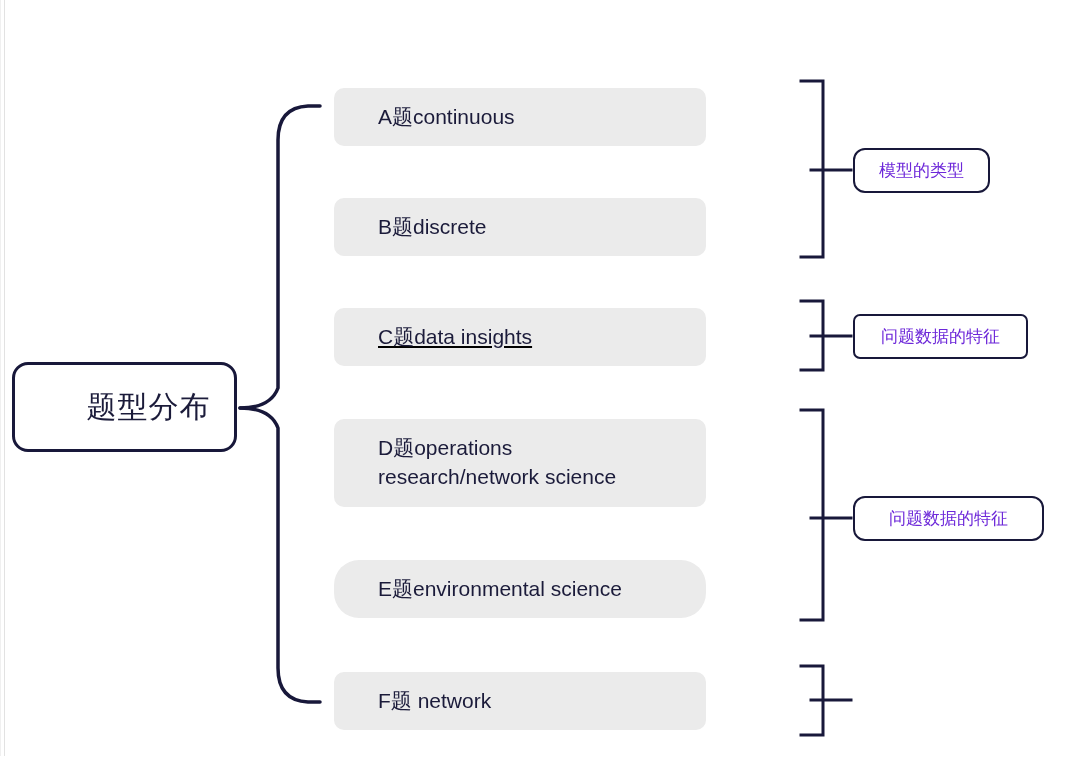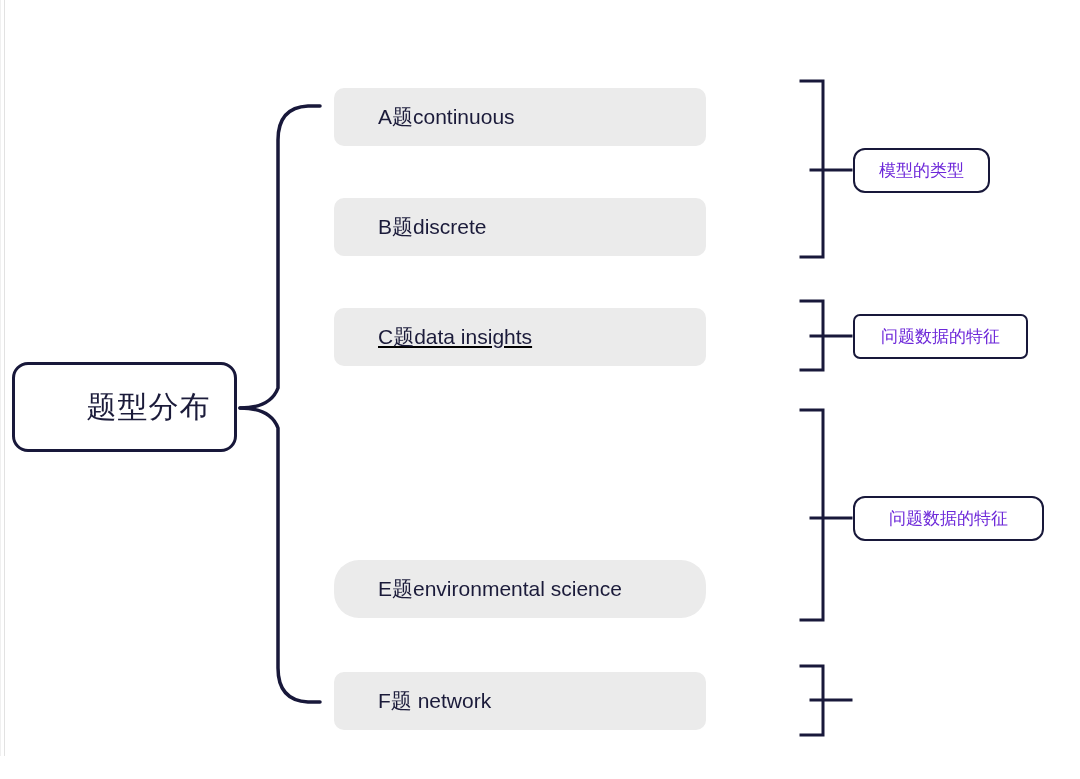--- a/index.html
+++ b/index.html
@@ -145,20 +145,23 @@
   </div>
 
   <div class="item-box" style="top:198px;height:58px;">
     <span class="item-label">B题discrete</span>
   </div>
 
   <div class="item-box" style="top:308px;height:58px;text-decoration:underline;">
     <span class="item-label">C题data insights</span>
   </div>
 
+  <div class="item-box" style="top:419px;height:88px;">
+    <span class="item-label">D题operations research/network science</span>
+  </div>
 
   <div class="item-box" style="top:560px;height:58px;border-radius:25px;">
     <span class="item-label">E题environmental science</span>
   </div>
 
   <div class="item-box" style="top:672px;height:58px;">
     <span class="item-label">F题 network</span>
   </div>
 
   <div class="cat-pill" style="left:853px;top:148px;width:137px;height:45px;">

